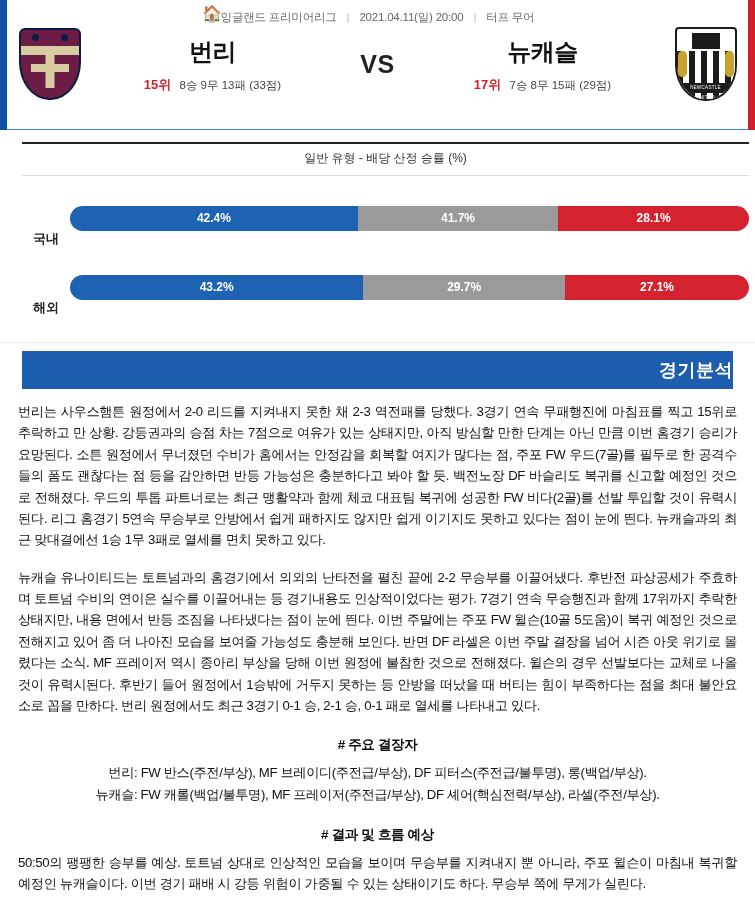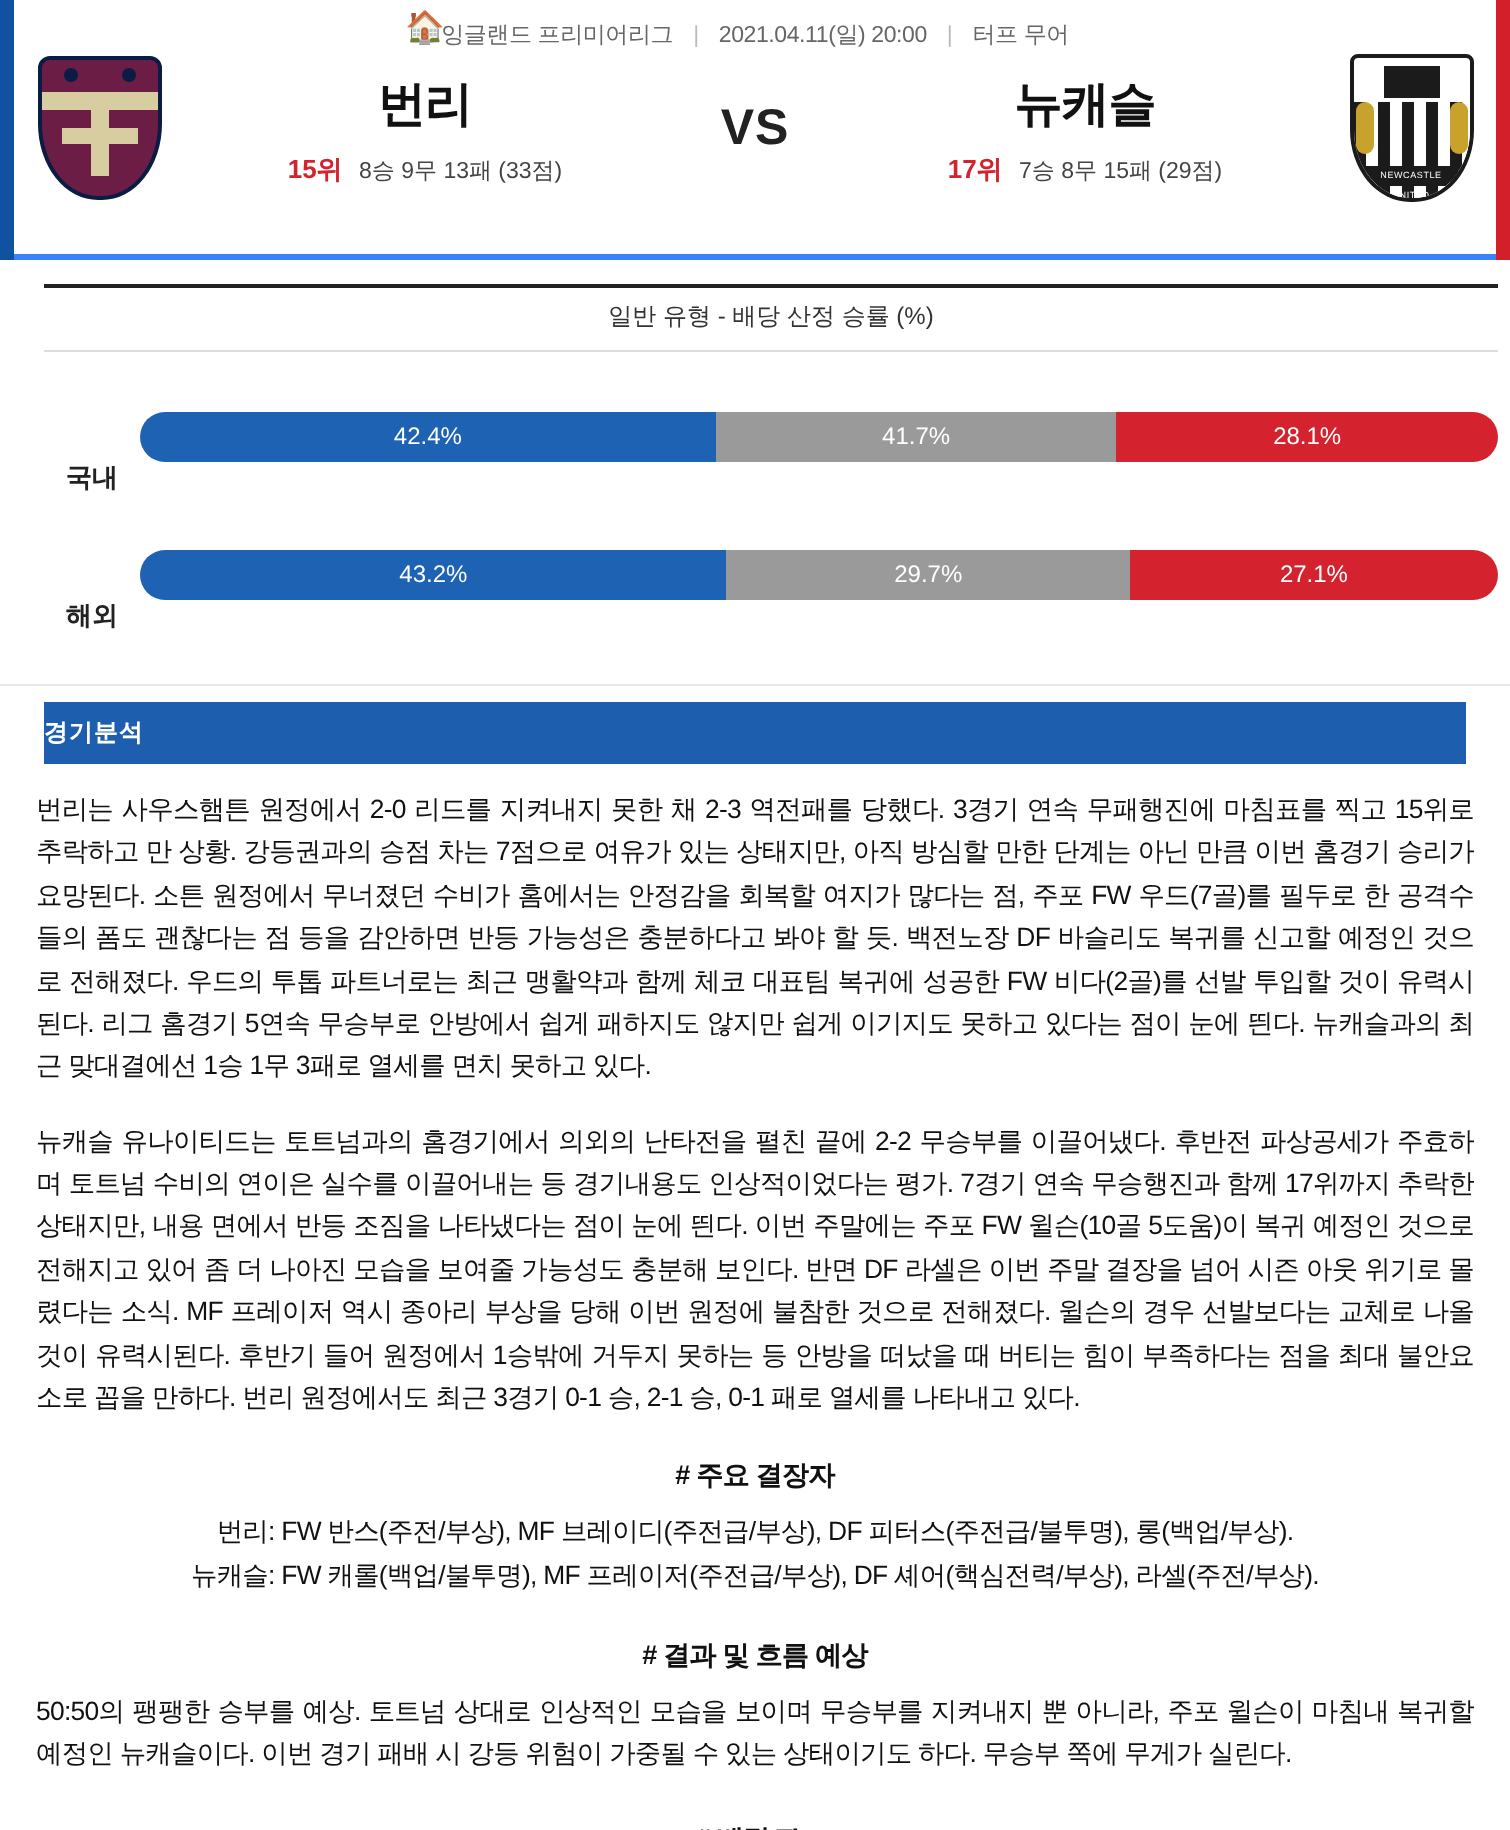--- a/index.html
+++ b/index.html
@@ -13,21 +13,21 @@
   .page {
     width: 755px;
     position: relative;
     background: #ffffff;
   }
 
   
   .header {
     position: relative;
     height: 130px;
-    border-bottom: 3px solid #3b82f6;
+    border-bottom: 1px solid #3b82f6;
   }
   .edge-bar {
     position: absolute;
     top: 0;
     width: 7px;
     height: 130px;
   }
   .edge-bar.left  { left: 0;  background: #1152a0; }
   .edge-bar.right { right: 0; background: #d21f2a; }
 
@@ -217,32 +217,32 @@
     height: 25px;
     border-radius: 13px;
     overflow: hidden;
   }
   .seg {
     display: flex;
     align-items: center;
     justify-content: center;
     color: #ffffff;
     font-size: 12px;
-    font-weight: normal;
+    font-weight: bold;
   }
   .seg.win  { background: #1d62b3; }
   .seg.draw { background: #9a9a9a; }
   .seg.lose { background: #d4232e; }
 
   
   .analysis-bar {
     background: #1d5fae;
     color: #ffffff;
-    text-align: left;
-    font-size: 12px;
+    text-align: right;
+    font-size: 18px;
     font-weight: bold;
     padding: 7px 0;
     margin: 8px 22px 0 22px;
     letter-spacing: 0.5px;
   }
   .body {
     padding: 12px 18px 14px 18px;
     font-size: 13.2px;
     line-height: 1.62;
     color: #111111;

